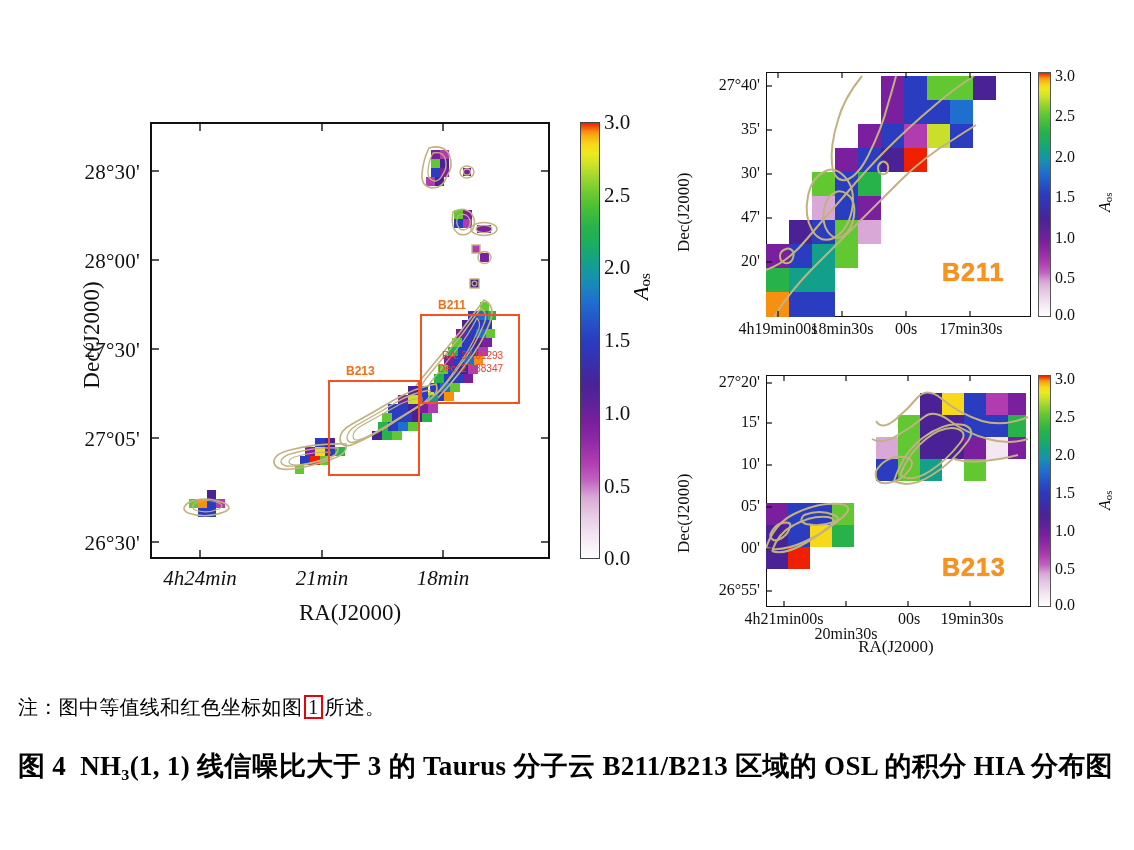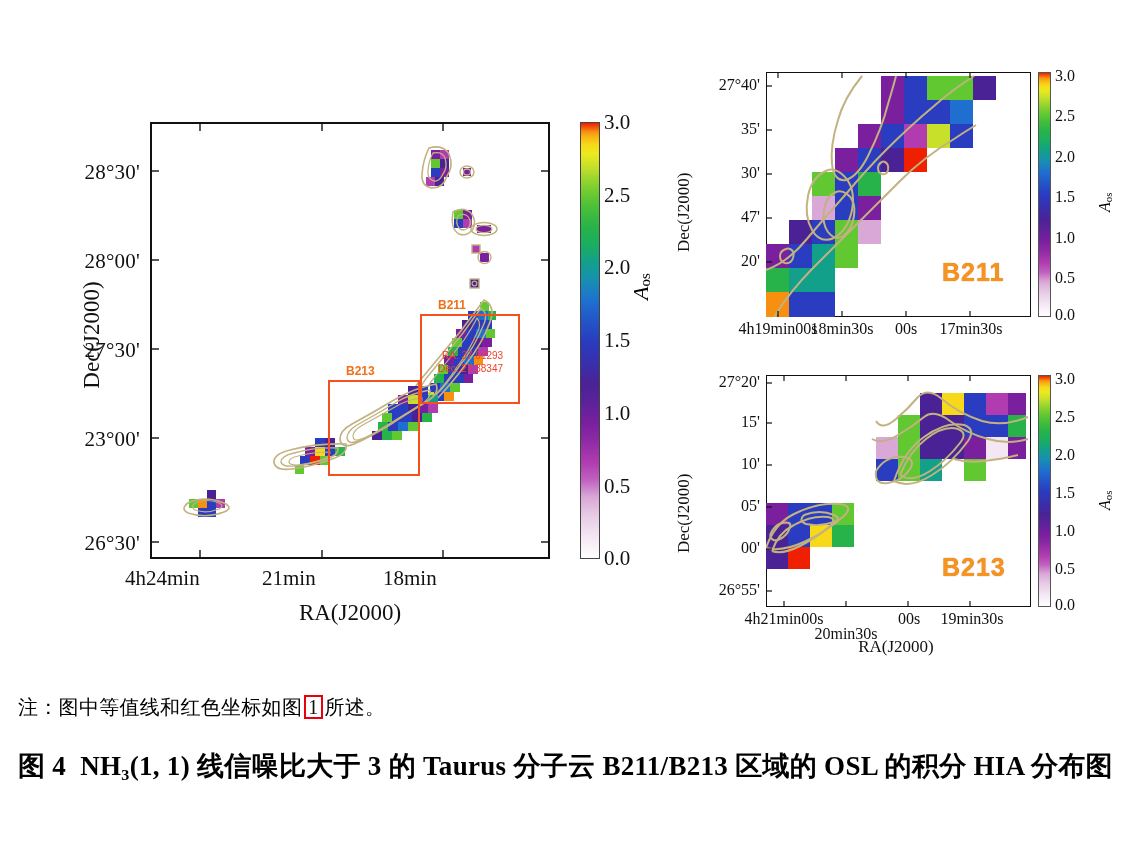--- a/index.html
+++ b/index.html
@@ -12,21 +12,21 @@
 
   
   .tick{font-family:"Liberation Serif",serif;color:#111;white-space:nowrap;}
   .axlabel{font-family:"Liberation Serif",serif;color:#111;white-space:nowrap;}
 
   
   #main-panel{position:absolute;left:150px;top:122px;width:400px;height:437px;}
   #main-frame{position:absolute;inset:0;border:2px solid #111;box-sizing:border-box;background:#fff;}
   #main-svg{position:absolute;left:0;top:0;width:400px;height:437px;}
   .m-ylab{position:absolute;text-align:right;font-size:21px;letter-spacing:.2px;}
-  .m-xlab{position:absolute;text-align:left;font-size:21px;}
+  .m-xlab{position:absolute;text-align:center;font-size:21px;font-style:italic;}
   #main-ytitle{
     position:absolute;left:-58px;top:200px;width:260px;
     transform:translate(-130px,0) rotate(-90deg);
     transform-origin:50% 50%;
     text-align:center;font-size:23px;
   }
   #main-xtitle{position:absolute;left:0;top:452px;width:400px;text-align:center;font-size:23px;}
 
   
   #main-cbar{position:absolute;left:580px;top:122px;width:20px;height:437px;border:1px solid #444;box-sizing:border-box;}
@@ -251,21 +251,21 @@
     <div class="regbox" style="left:178px;top:258px;width:92px;height:96px;"></div>
     <div class="reglabel" style="left:288px;top:176px;">B211</div>
     <div class="reglabel" style="left:196px;top:242px;">B213</div>
 
     <div class="redannot" style="left:292px;top:228px;">RA: 37.61293</div>
     <div class="redannot" style="left:288px;top:241px;">Dec: 27.38347</div>
 
     <div class="m-ylab tick" style="left:-130px;top:38px;width:120px;">28°30'</div>
     <div class="m-ylab tick" style="left:-130px;top:127px;width:120px;">28°00'</div>
     <div class="m-ylab tick" style="left:-130px;top:216px;width:120px;">27°30'</div>
-    <div class="m-ylab tick" style="left:-130px;top:305px;width:120px;">23°00'</div>
+    <div class="m-ylab tick" style="left:-130px;top:305px;width:120px;">27°05'</div>
     <div class="m-ylab tick" style="left:-130px;top:409px;width:120px;">26°30'</div>
 
     <div class="m-xlab tick" style="left:-25px;top:444px;width:150px;">4h24min</div>
     <div class="m-xlab tick" style="left:112px;top:444px;width:120px;">21min</div>
     <div class="m-xlab tick" style="left:233px;top:444px;width:120px;">18min</div>
 
     <div id="main-xtitle" class="axlabel" style="top:478px;">RA(J2000)</div>
     <div id="main-ytitle" class="axlabel">Dec(J2000)</div>
   </div>
 

